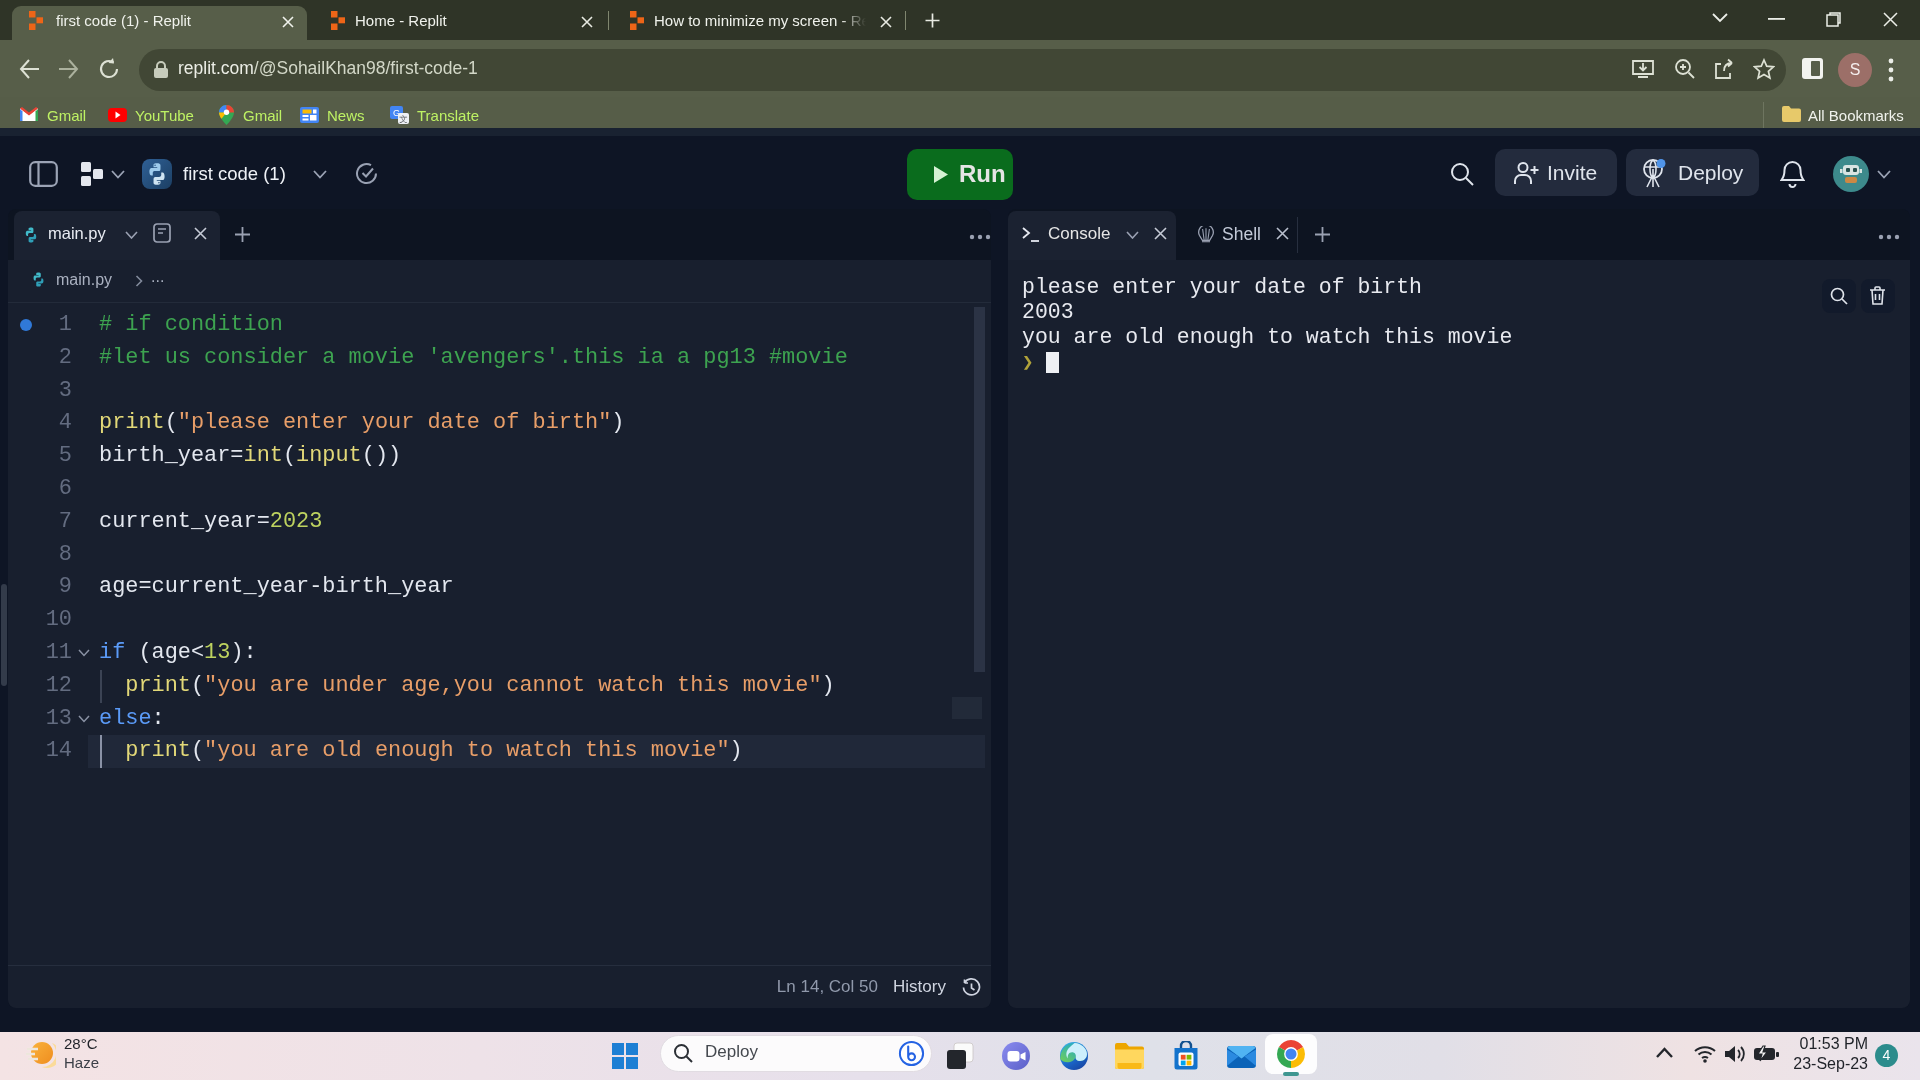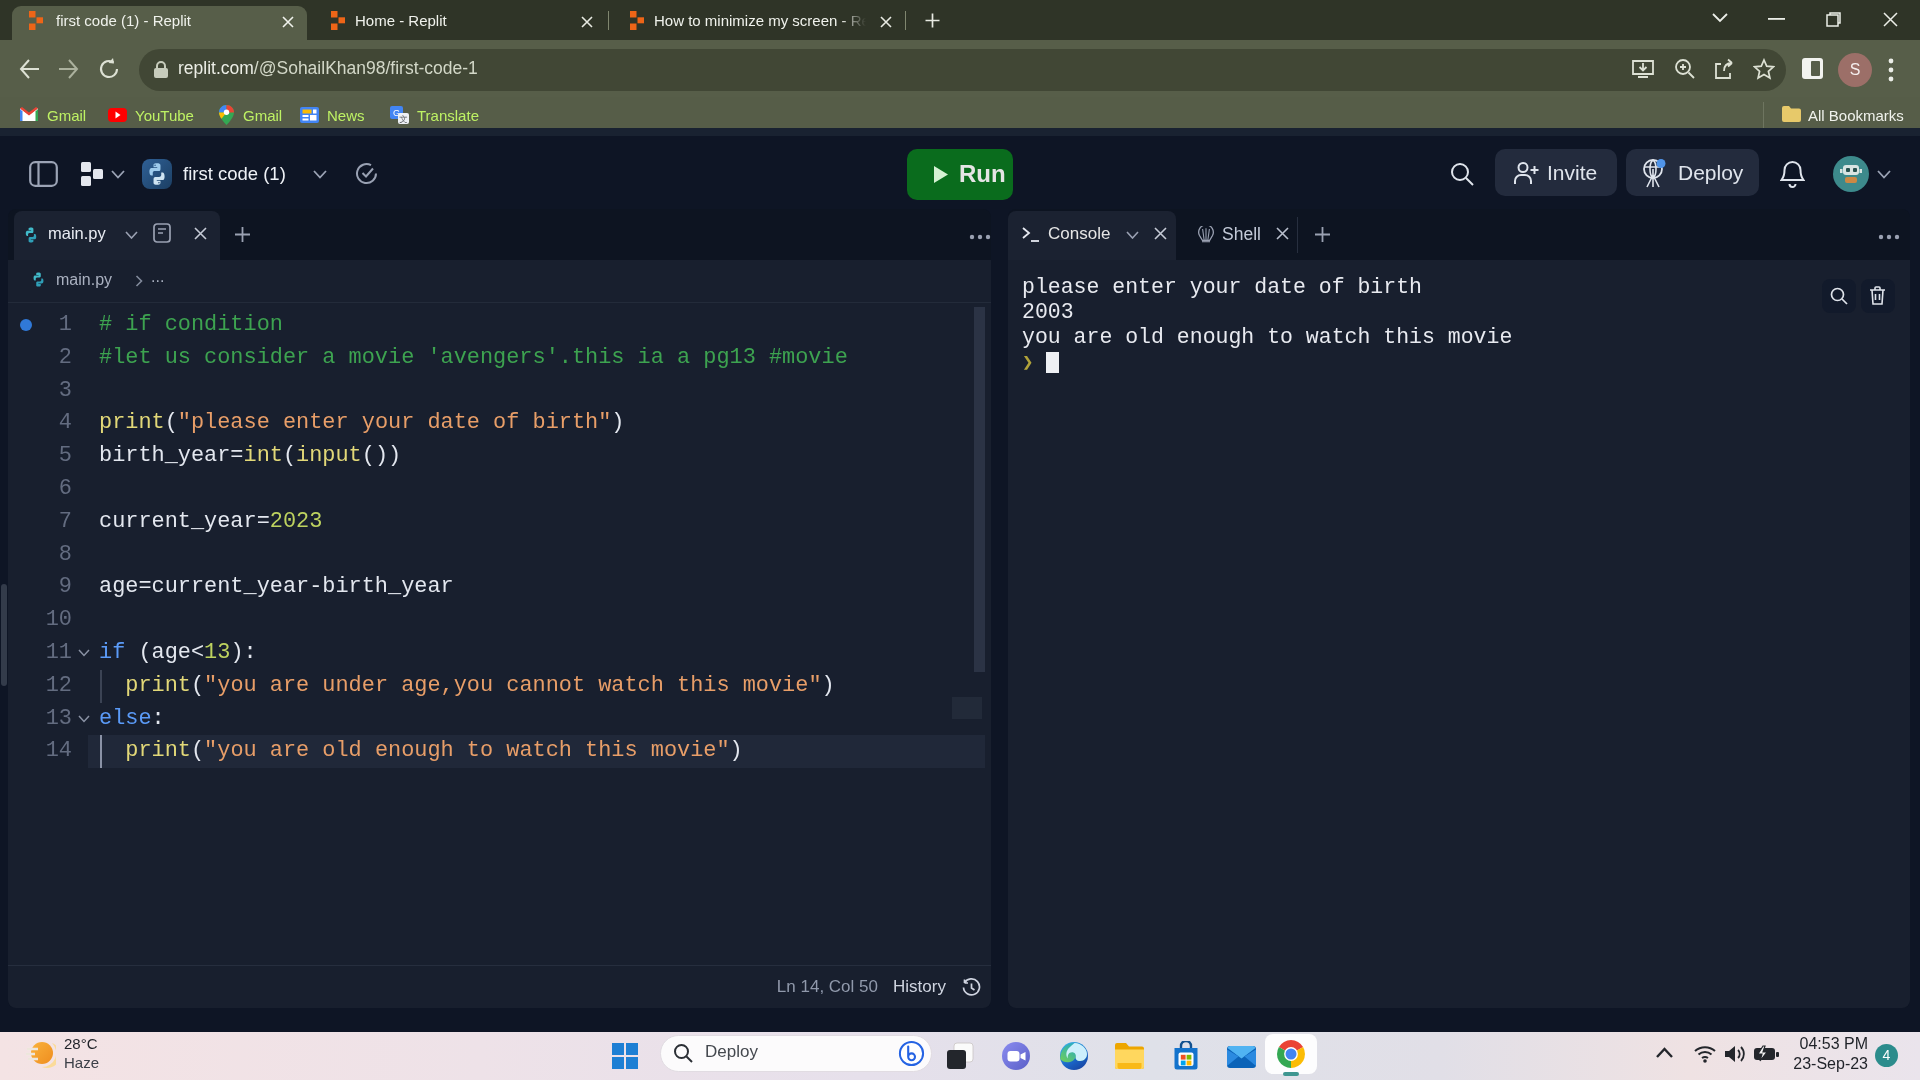--- a/index.html
+++ b/index.html
@@ -521,18 +521,18 @@
       </svg>
     <svg class="abs" style="left:1724px;top:12px" width="23" height="20" viewBox="0 0 23 20">
         <path d="M1 7 H5 L11 2 V18 L5 13 H1 Z" fill="#23262b"></path>
         <path d="M14 6 a5.5 5.5 0 0 1 0 8 M17 3 a10 10 0 0 1 0 14" stroke="#23262b" stroke-width="1.8" fill="none"></path>
       </svg>
     <svg class="abs" style="left:1753px;top:13px" width="26" height="17" viewBox="0 0 26 17">
         <rect x="1" y="3" width="21" height="12" rx="3" fill="#23262b"></rect>
         <rect x="23" y="7" width="3" height="5" rx="1" fill="#23262b"></rect>
         <path d="M10 1 L5 9 h4 L7 16 L14 7 h-4 L12 1 Z" fill="#f3f3f3" stroke="#23262b" stroke-width="1.2"></path>
       </svg>
-    <div class="abs" style="left:1798px;top:3px;width:70px;text-align:right;font-size:16px;color:#1f2228;">04:53 PM</div>
+    <div class="abs" style="left:1798px;top:3px;width:70px;text-align:right;font-size:16px;color:#1f2228;">01:53 PM</div>
     <div class="abs" style="left:1788px;top:23px;width:80px;text-align:right;font-size:16px;color:#1f2228;">23-Sep-23</div>
     <div class="abs" style="left:1875px;top:12px;width:23px;height:23px;border-radius:50%;background:#2c8c8c;color:#fff;font-size:14px;text-align:center;line-height:23px;">4</div>
   </div>
 
 </div>
 
 </body></html>

